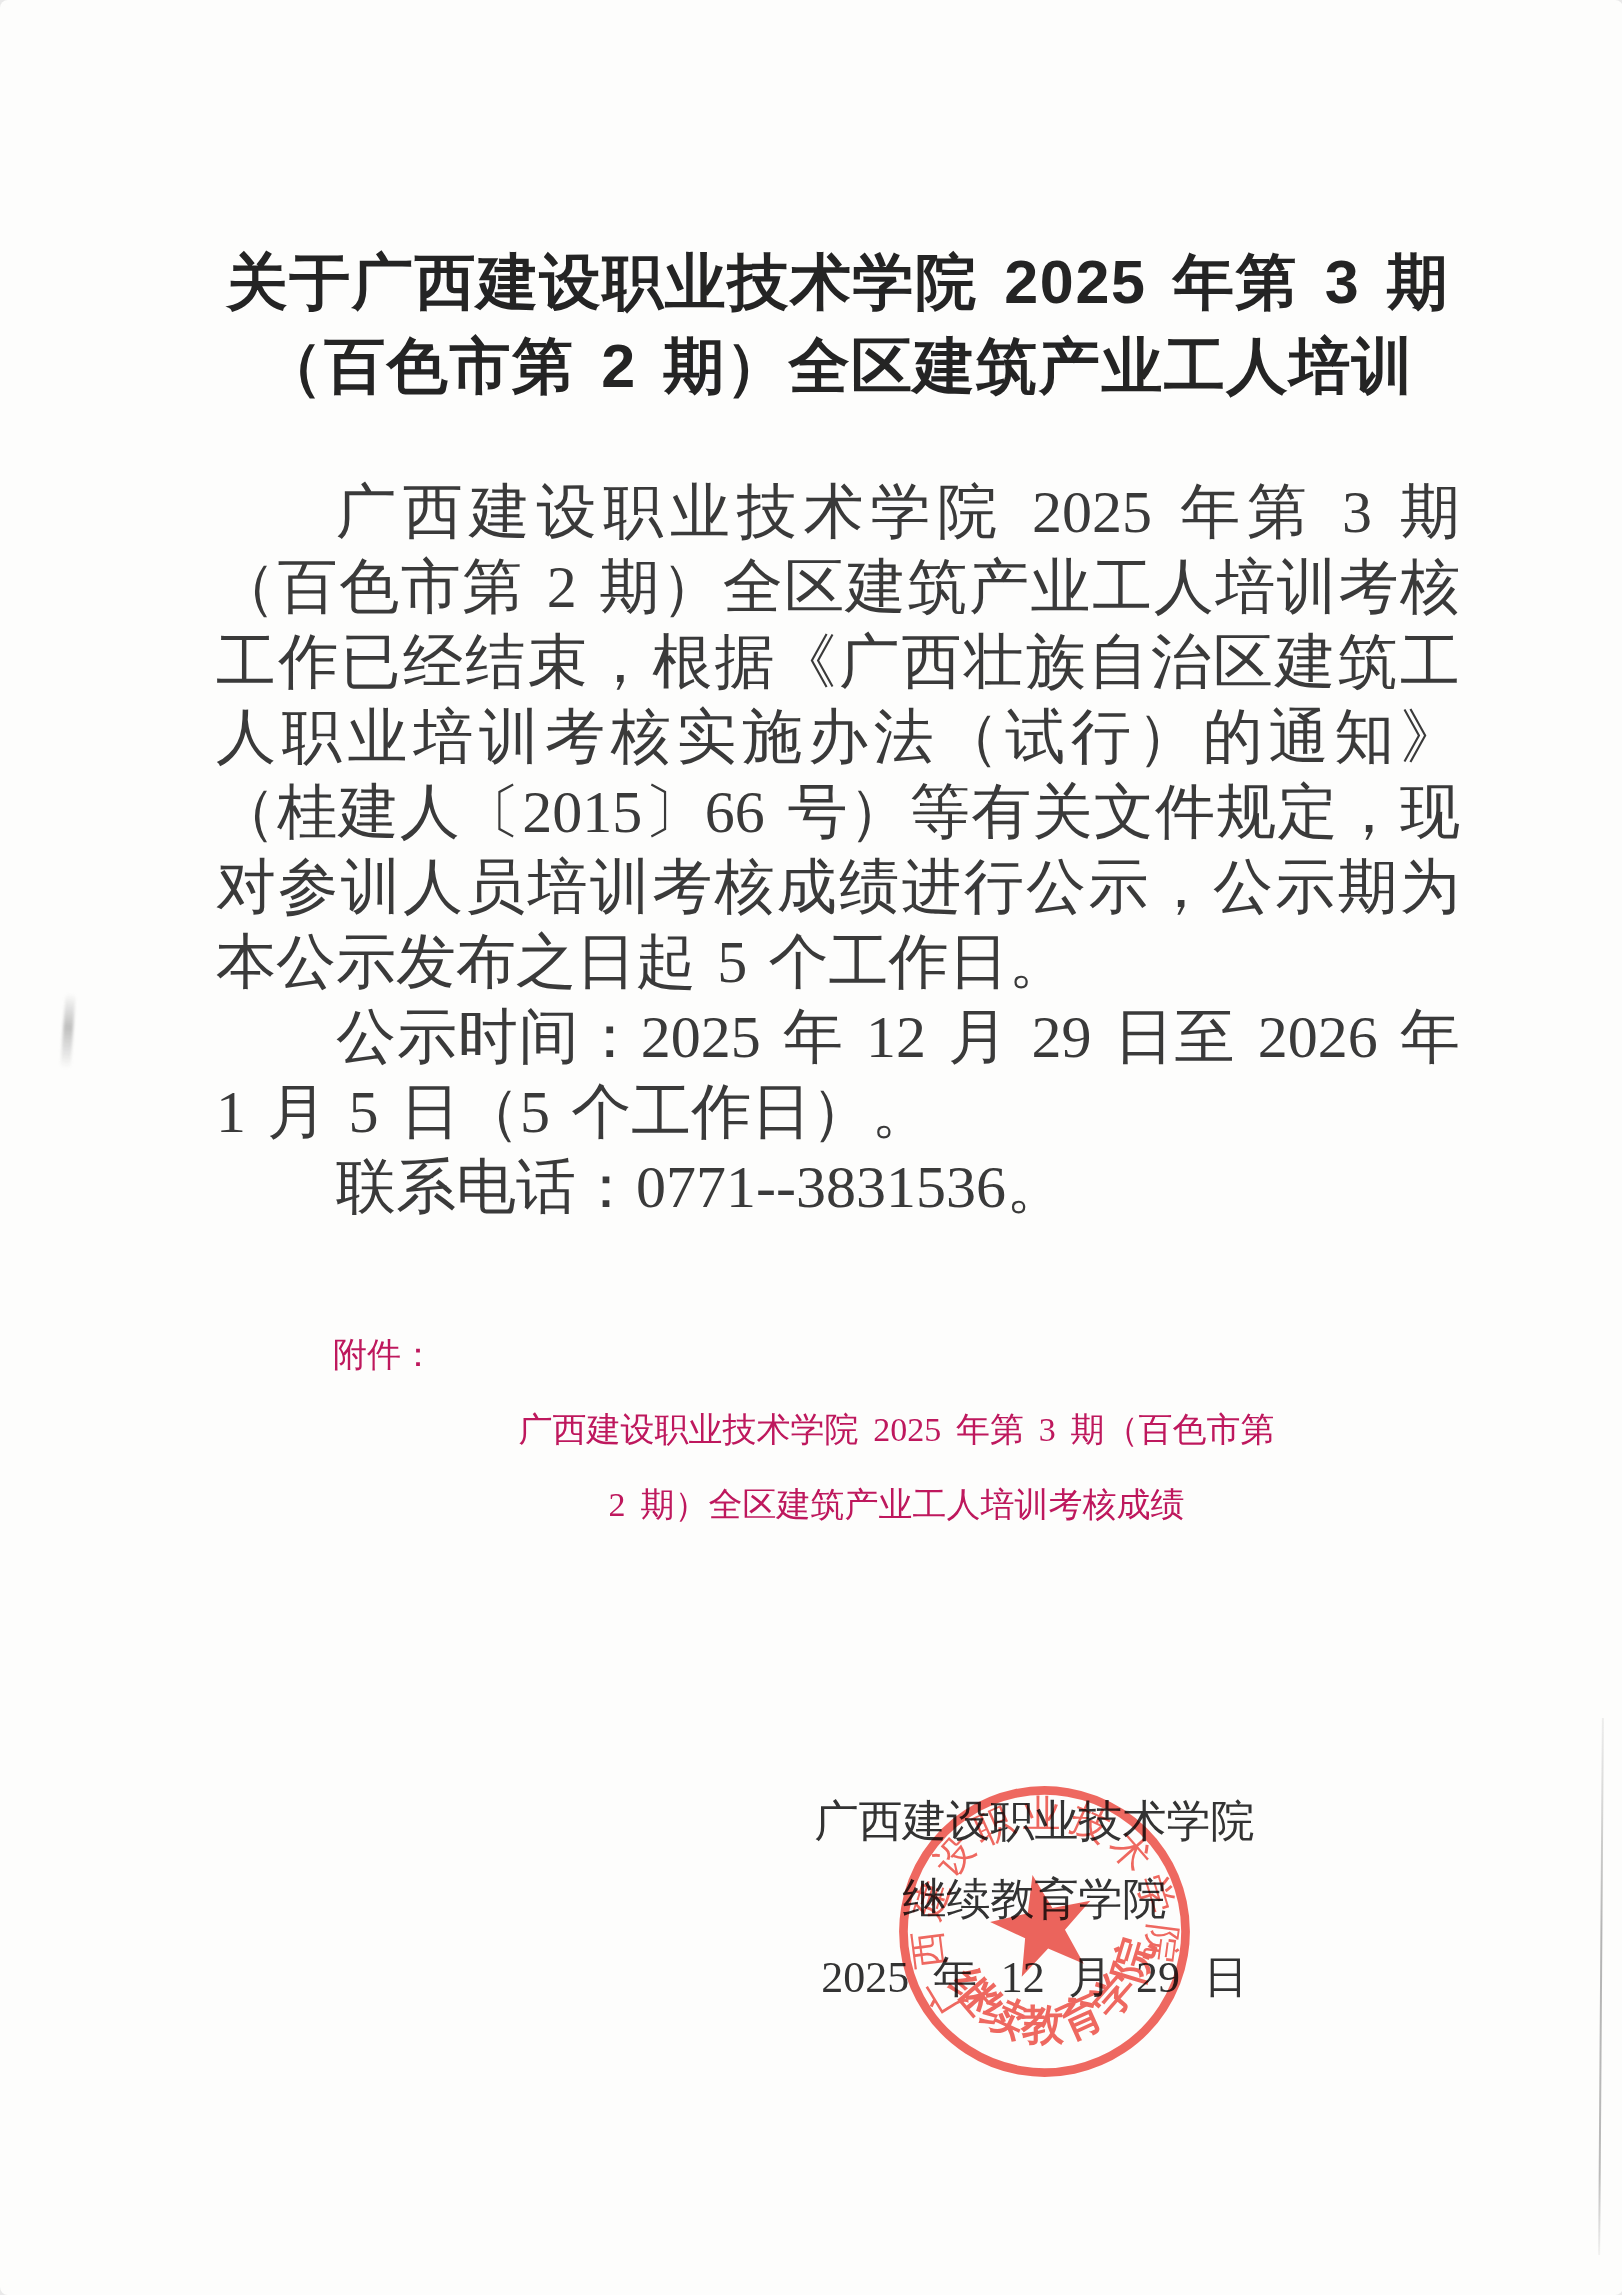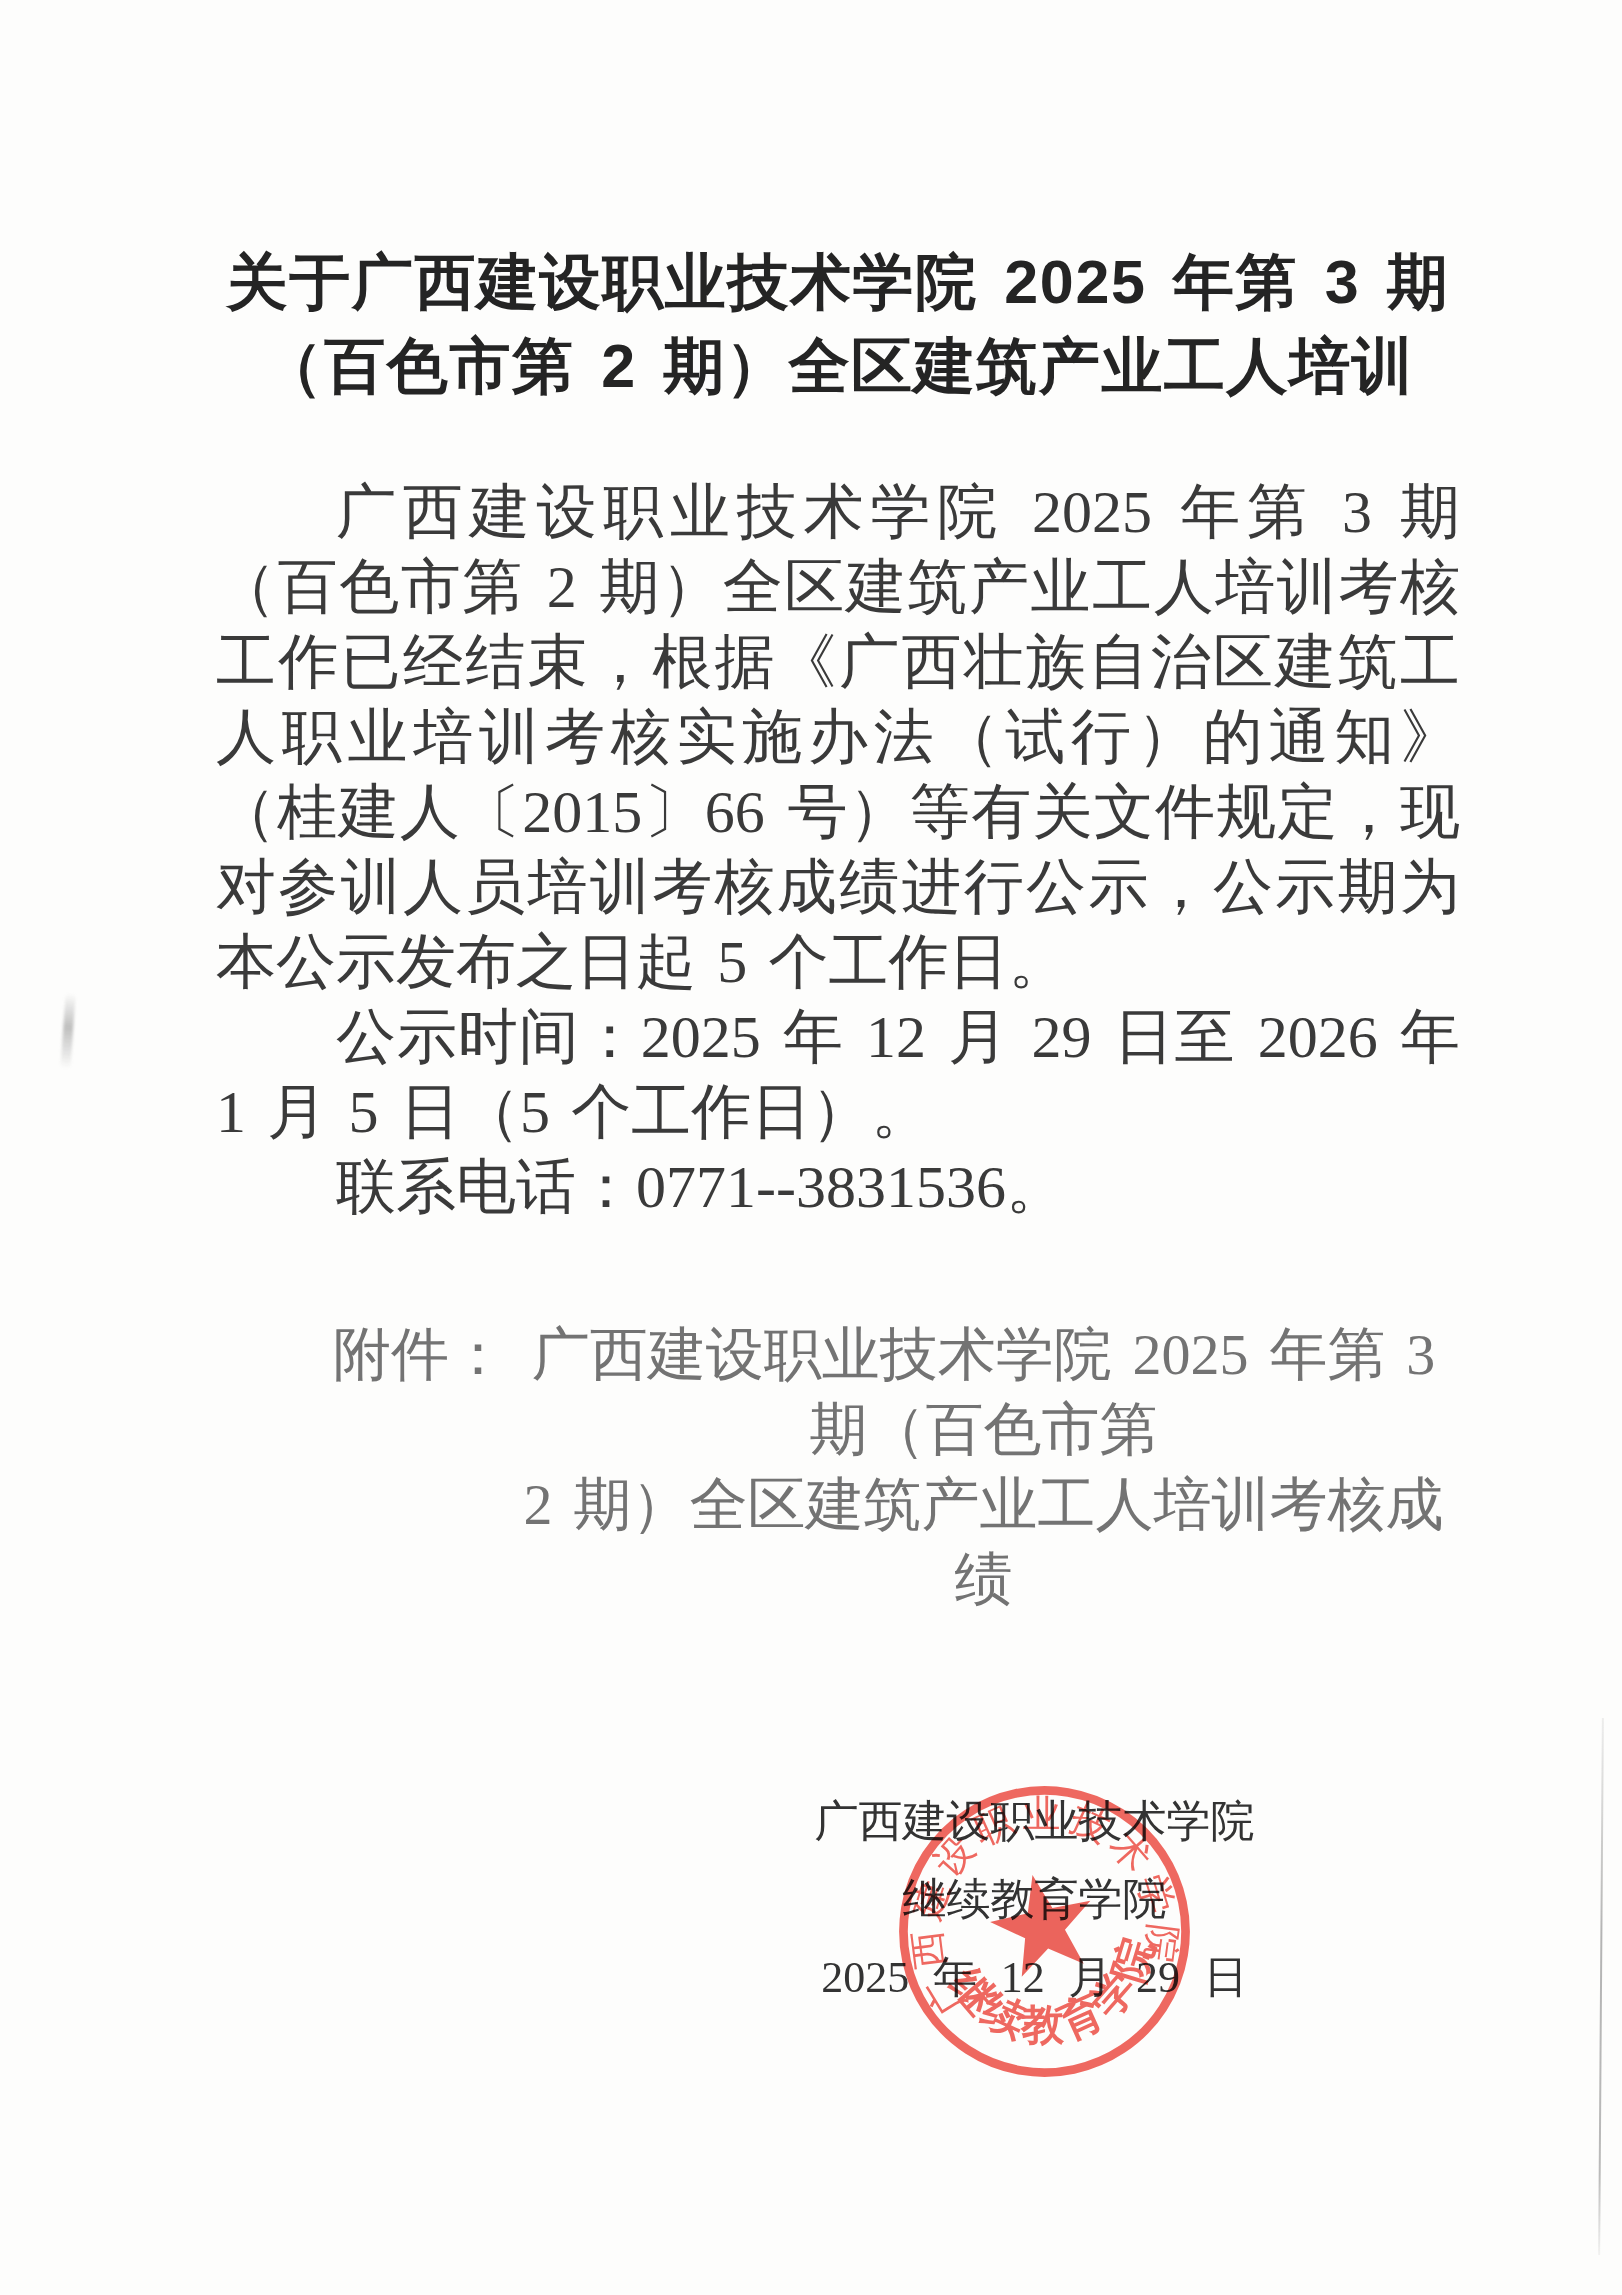--- a/index.html
+++ b/index.html
@@ -4,20 +4,21 @@
 <style>
   html, body { margin: 0; padding: 0; background: #e9e9e9; }
   .page {
     position: relative;
     width: 1623px;
     height: 2295px;
     margin: 0 auto;
     background: #fdfdfc;
     overflow: hidden;
     font-family: "Liberation Serif", "DejaVu Serif", serif;
+    border-radius: 8px;
   }
   .content {
     position: absolute;
     left: 216px;
     top: 0;
     width: 1244px;
   }
   .doc-title {
     margin: 240px 0 0 0;
     font-family: "Liberation Sans", "DejaVu Sans", sans-serif;
@@ -35,24 +36,25 @@
     line-height: 75px;
     text-align: justify;
     color: #3a3a3a;
     word-spacing: 6.3px;
   }
   .doc-body p { margin: 0; text-indent: 2em; }
   .attachment {
     margin-top: 92px;
     padding-left: 117px;
     display: flex;
-    font-size: 58px;
+    font-size: 34px;
     line-height: 75px;
-    color: #737373;
+    color: #be185d;
     word-spacing: 6.3px;
+    flex-direction: column;
   }
   .attachment .att-label { flex: 0 0 auto; white-space: nowrap; }
   .attachment .att-body { flex: 0 1 auto; text-align: center; }
   .signature {
     position: absolute;
     left: 792px;
     top: 1783px;
     width: 485px;
     text-align: center;
     font-size: 44px;

